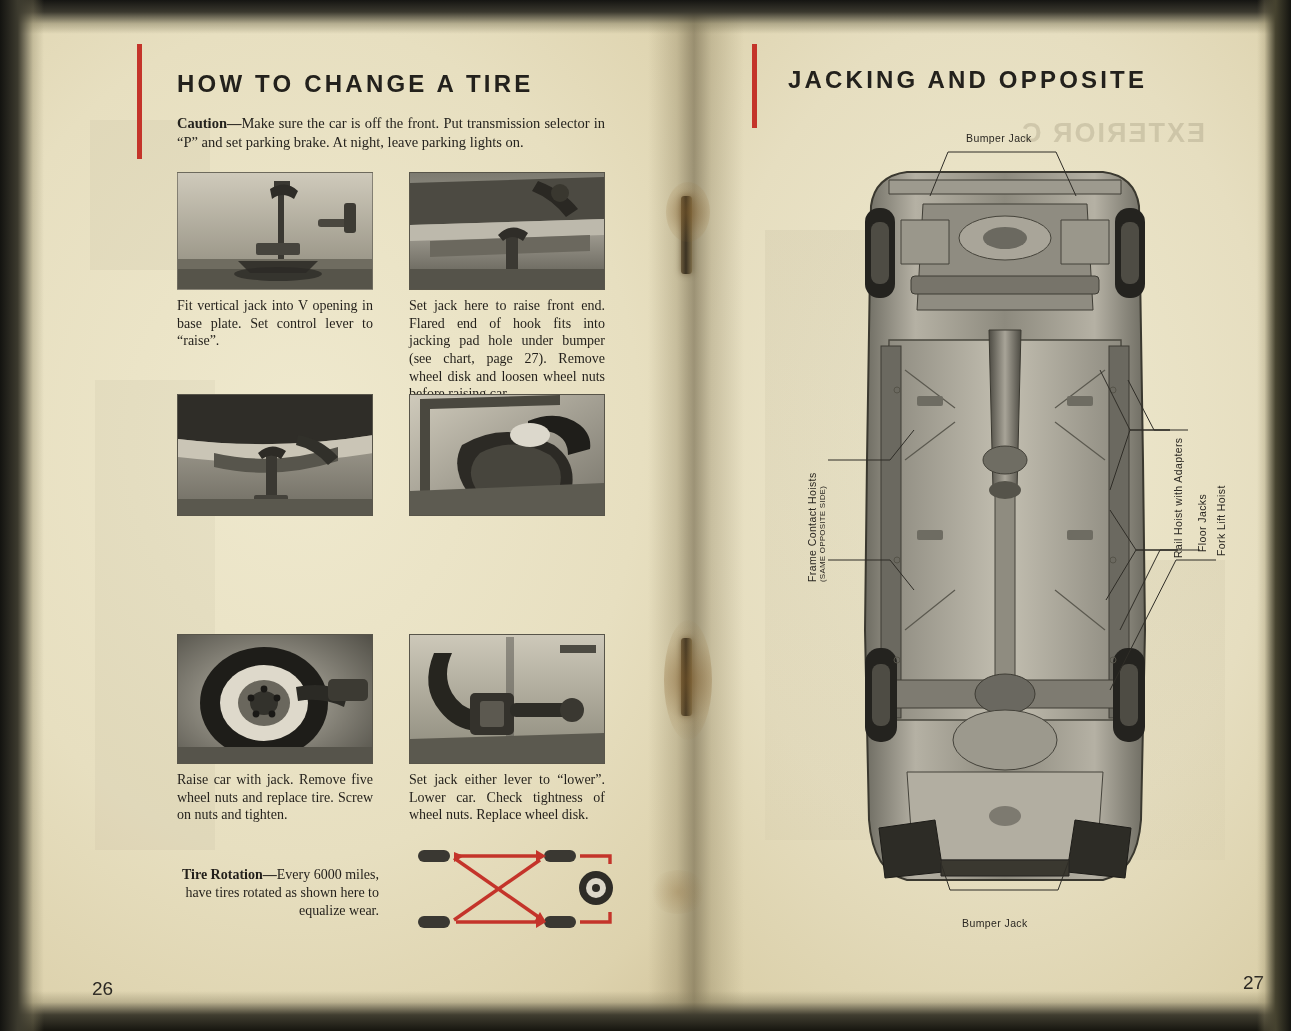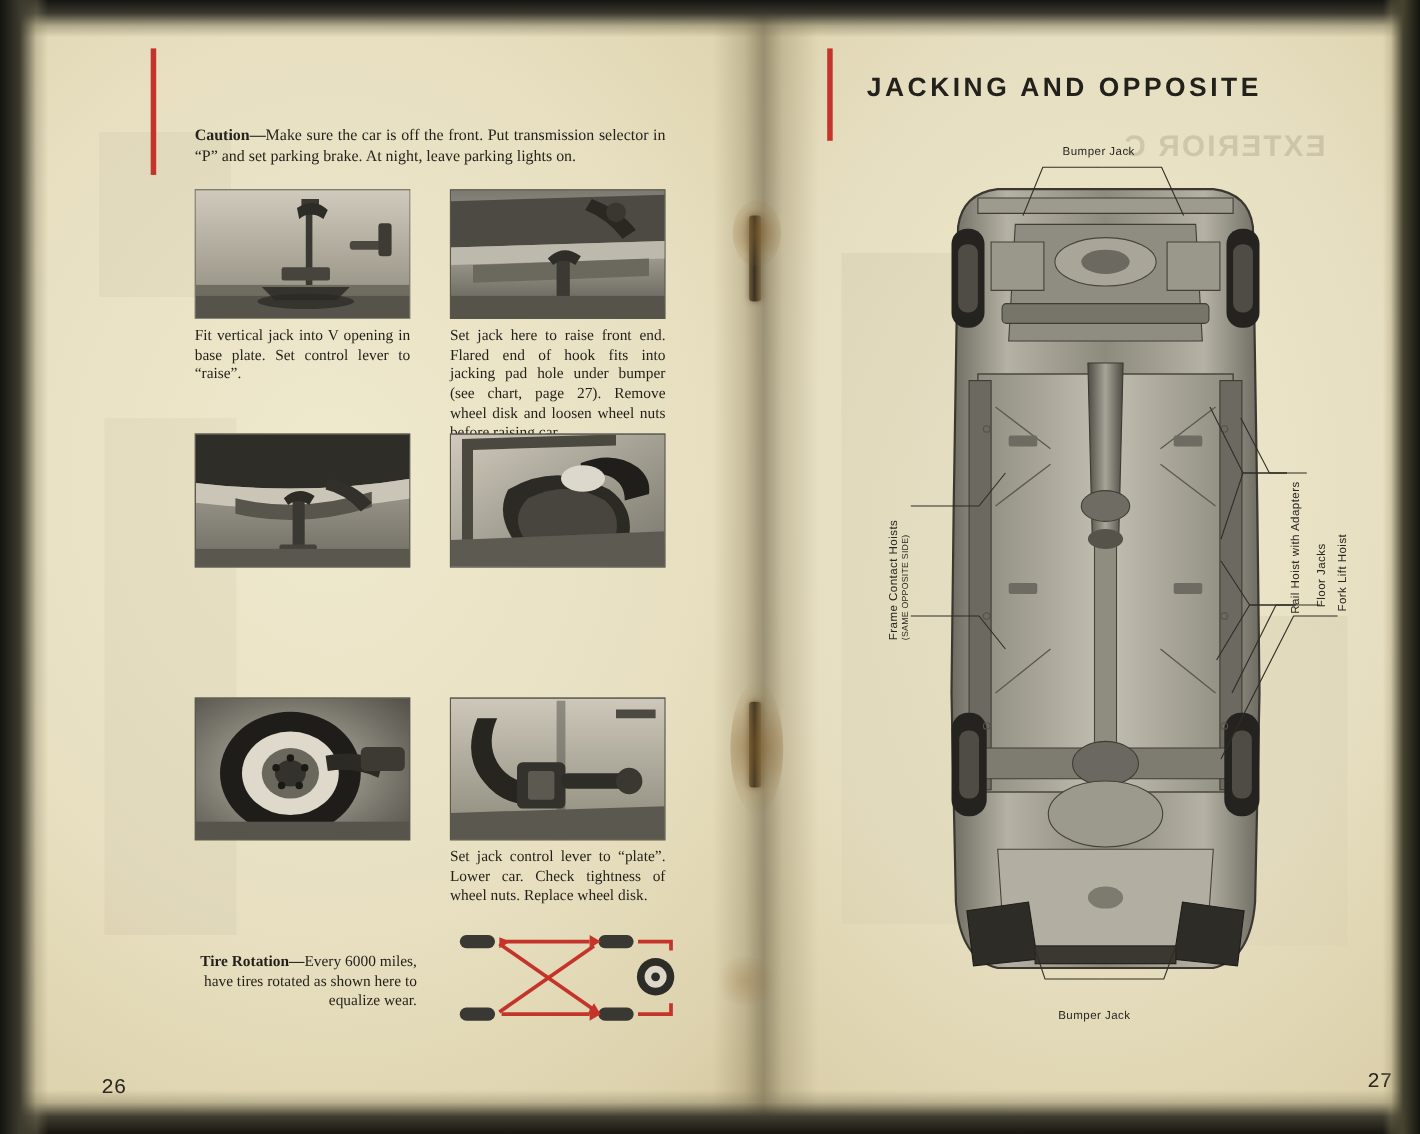--- a/index.html
+++ b/index.html
@@ -141,21 +141,21 @@
   }
   .cap {
     font-size: 14px;
     line-height: 1.26;
     color: #221f1a;
     margin-top: 7px;
     text-align: justify;
   }
   .page-num {
     position: absolute;
-    font-family: Liberation Mono, monospace;
+    font-family: Liberation Sans, sans-serif;
     font-size: 19px;
     color: #2a2722;
   }
   .pn-left { left: 92px; top: 978px; }
   .pn-right { left: 1243px; top: 972px; }
 
   .rotation-note {
     position: absolute;
     left: 181px; top: 866px;
     width: 198px;
@@ -198,20 +198,21 @@
   <div class="gutter"></div>
   <div class="staple s1"></div>
   <div class="staple s2"></div>
   <div class="foxing" style="left:666px; top:182px; width:44px; height:60px;"></div>
   <div class="foxing" style="left:664px; top:620px; width:48px; height:120px;"></div>
   <div class="foxing" style="left:648px; top:870px; width:60px; height:44px; background:radial-gradient(circle, rgba(140,100,45,0.28) 0%, rgba(150,110,50,0) 70%);"></div>
 
   <div class="red-rule rule-left"></div>
   <div class="red-rule rule-right"></div>
 
+  <h1 class="section-title title-left">HOW TO CHANGE A TIRE</h1>
 
   <div class="caution">
     <b>Caution—</b><span>Make sure the car is off the front. Put transmission selector in “P” and set parking brake. At night, leave parking lights on.</span>
   </div>
 
   <div class="grid">
 
     <div class="cell" style="left:0; top:0;">
       <div class="photo" style="height:118px; background:
         linear-gradient(to bottom, #b9b4a4 0%, #a6a294 40%, #8e8a7c 100%);">
@@ -323,20 +324,21 @@
           <circle cx="86" cy="54" r="3.4" fill="#1a1916"></circle>
           <circle cx="99" cy="63" r="3.4" fill="#1a1916"></circle>
           <circle cx="94" cy="79" r="3.4" fill="#1a1916"></circle>
           <circle cx="78" cy="79" r="3.4" fill="#1a1916"></circle>
           <circle cx="73" cy="63" r="3.4" fill="#1a1916"></circle>
           <path d="M118 52 q30 -6 52 6 l-4 14 q-22 -10 -46 -6 z" fill="#2b2a25"></path>
           <rect x="150" y="44" width="40" height="22" rx="5" fill="#3c3a33"></rect>
           <rect x="0" y="112" width="196" height="18" fill="#56544b"></rect>
         </svg>
       </div>
+      <div class="cap">Raise car with jack. Remove five wheel nuts and replace tire. Screw on nuts and tighten.</div>
     </div>
 
     <div class="cell" style="left:232px; top:462px;">
       <div class="photo" style="height:130px;">
         <svg width="196" height="130" viewBox="0 0 196 130" style="display:block">
           <defs>
             <linearGradient id="g6" x1="0" y1="0" x2="0" y2="1">
               <stop offset="0" stop-color="#cdc8b9"></stop>
                 <stop offset="1" stop-color="#8a8779"></stop>
             </linearGradient>
@@ -345,21 +347,21 @@
           <path d="M96 2 L104 2 L104 128 L96 128 Z" fill="#52504a" opacity="0.5"></path>
           <path d="M24 18 q-14 34 6 58 q14 18 36 20 l0 -20 q-16 -4 -24 -18 q-10 -18 0 -40 z" fill="#26251f"></path>
           <rect x="60" y="58" width="44" height="42" rx="5" fill="#34322c"></rect>
           <rect x="70" y="66" width="24" height="26" rx="3" fill="#5c5950"></rect>
           <rect x="100" y="68" width="62" height="14" rx="6" fill="#2e2d27"></rect>
           <circle cx="162" cy="75" r="12" fill="#3a3831"></circle>
           <path d="M150 10 L186 10 L186 18 L150 18 Z" fill="#4c4a42"></path>
           <path d="M0 104 L196 98 L196 130 L0 130 Z" fill="#5b594f"></path>
         </svg>
       </div>
-      <div class="cap">Set jack control lever to “plate”. Lower car. Check tightness of wheel nuts. Replace wheel disk.</div>
+      <div class="cap">Set jack either lever to “lower”. Lower car. Check tightness of wheel nuts. Replace wheel disk.</div>
     </div>
 
   </div>
 
   <div class="rotation-note">
     <b>Tire Rotation—</b><span>Every 6000 miles, have tires rotated as shown here to equalize wear.</span>
   </div>
 
   <div style="position:absolute; left:404px; top:838px; width:220px; height:110px;">
     <svg width="220" height="110" viewBox="0 0 220 110">

